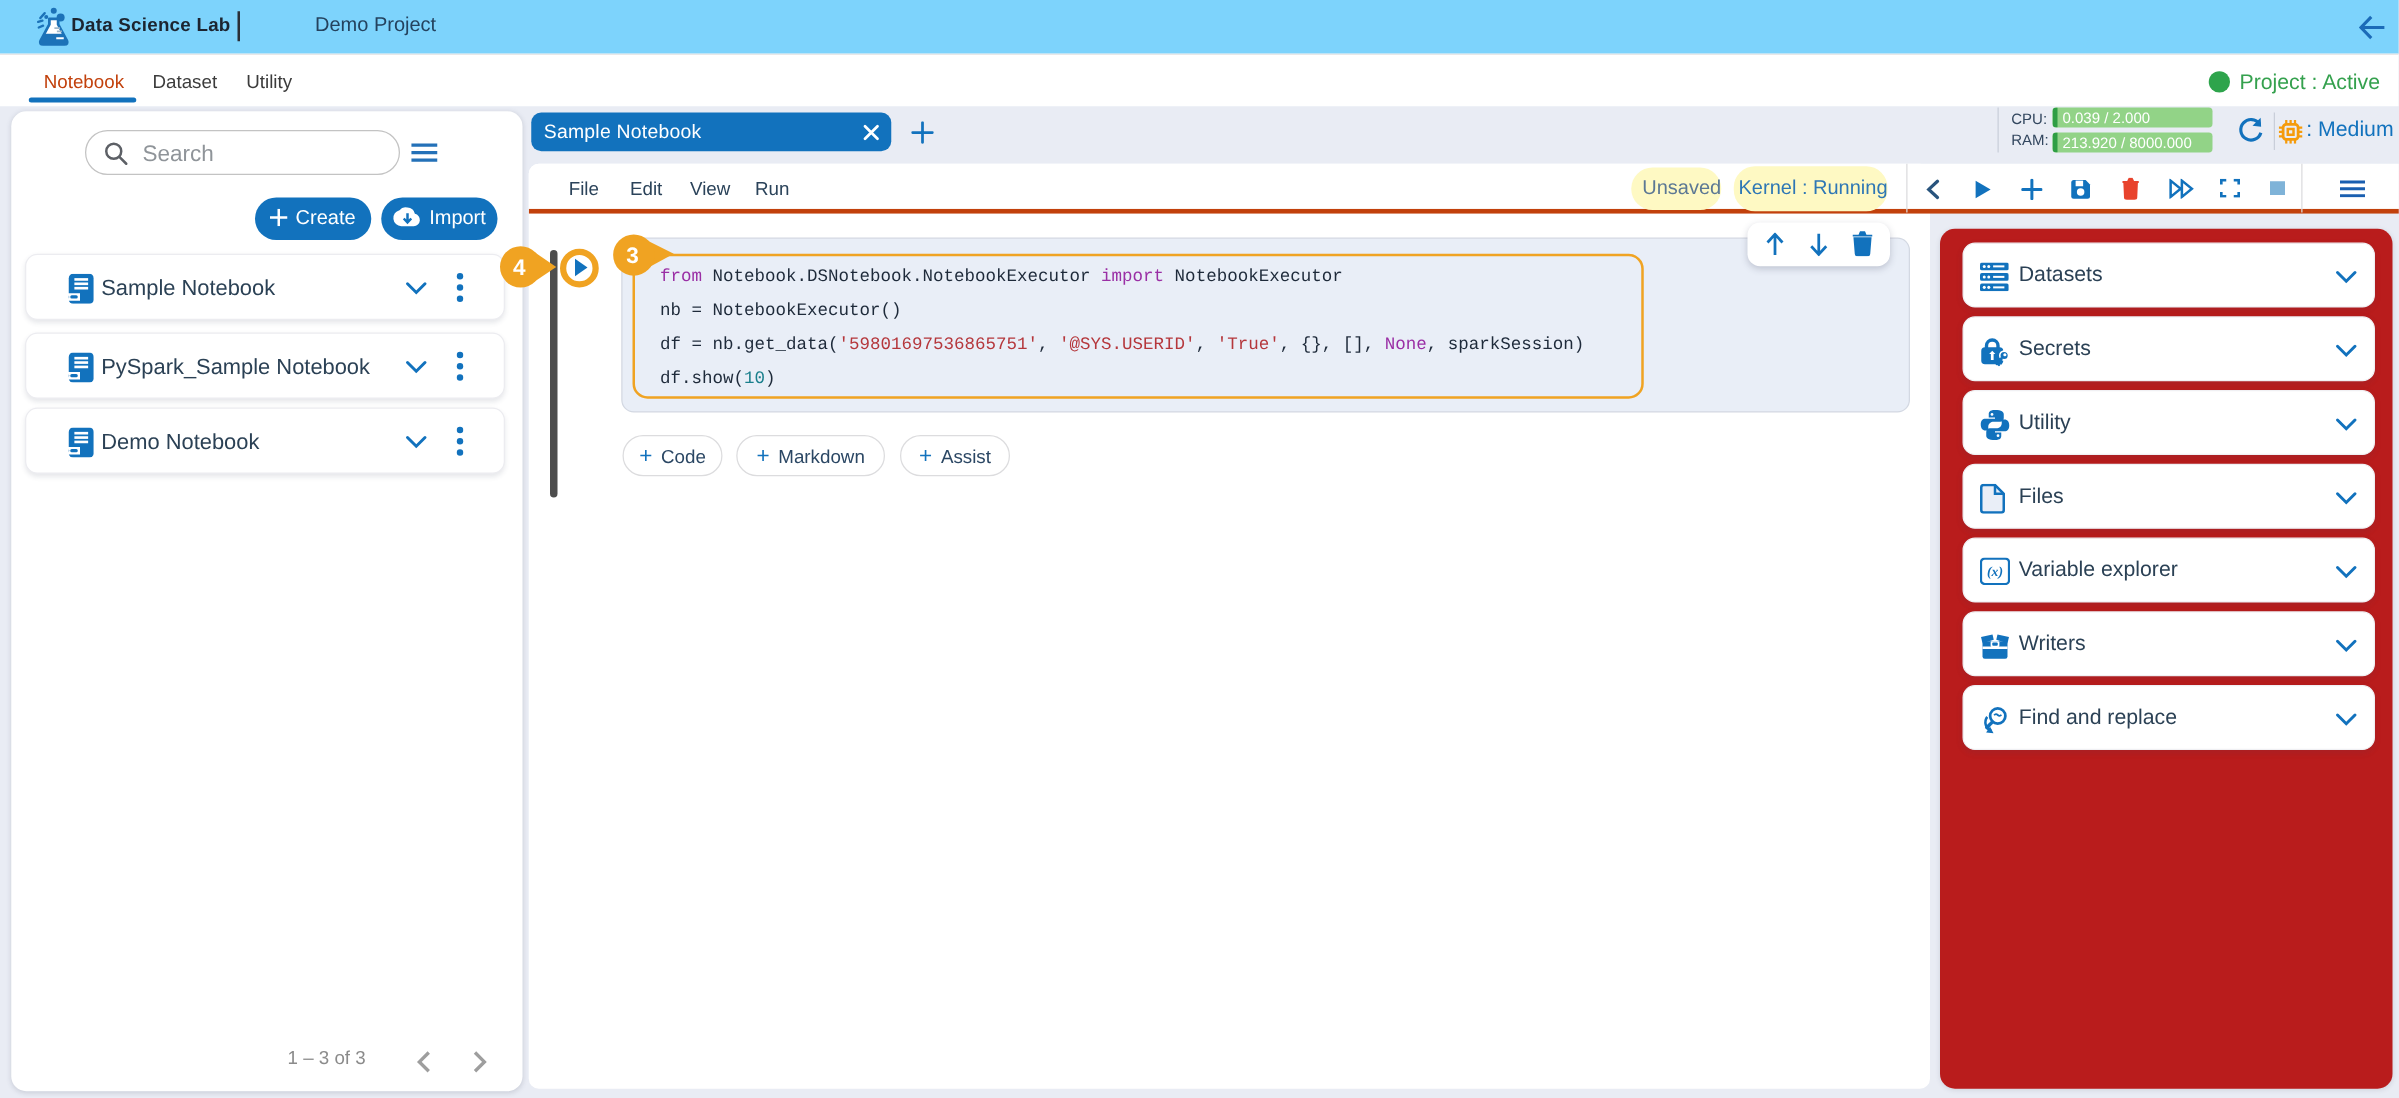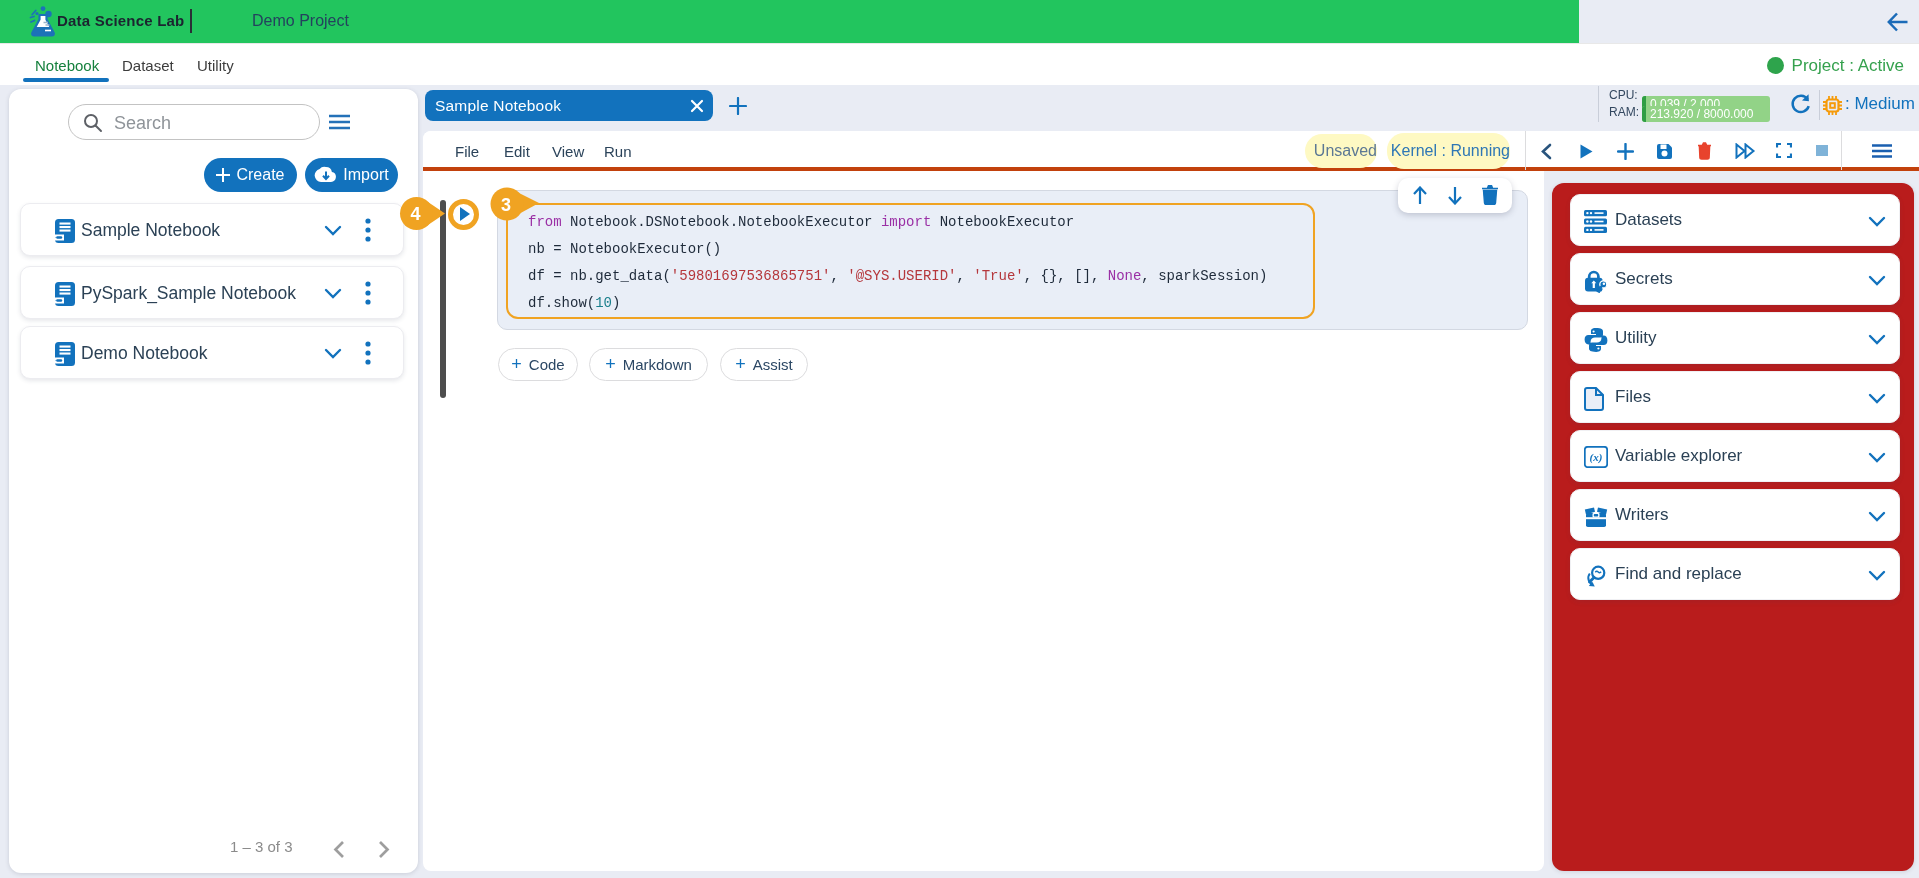--- a/index.html
+++ b/index.html
@@ -1,31 +1,31 @@
 <!DOCTYPE html>
 <html><head>
 <meta charset="utf-8">
 <style>
   * { margin:0; padding:0; box-sizing:border-box; }
   html,body { width:1919px; height:878px; overflow:hidden; }
   body { font-family:"Liberation Sans", sans-serif; background:#e9ecf4; position:relative; }
   .abs { position:absolute; }
 
   
-  #header { left:0; top:0; width:1579px; height:43px; background:#22c55e; }
+  #header { left:0; top:0; width:1919px; height:43px; background:#7dd3fc; }
   #logo { left:28px; top:5px; }
   #brand { left:57px; top:12px; font-size:15px; font-weight:bold; color:#1c2430; letter-spacing:.2px; }
   #hdr-sep { left:190px; top:9px; width:2px; height:24px; background:#2a2f36; }
   #proj-name { left:204px; top:12px; font-size:16px; color:#24425e;margin-left:48px; }
   #back-arrow { left:1887px; top:12px; }
 
   
   #nav { left:0; top:43px; width:1919px; height:42px; background:#fff; border-top:1px solid #e8e8e8; }
   .navtab { position:absolute; top:13px; font-size:15px; color:#3c3c3c; }
-  #nt1 { left:35px; color:#15803d;text-align:right; }
+  #nt1 { left:35px; color:#c2410c;text-align:right; }
   #nt2 { left:122px; }
   #nt3 { left:197px; }
   #nav-underline { left:23px; top:34px; width:86px; height:4px; background:#1272bd; border-radius:2px; }
   #proj-active { right:15px; top:12px; font-size:17px; color:#35a14e; }
   #proj-active .dot { display:inline-block; width:17px; height:17px; border-radius:50%; background:#2ea44c; vertical-align:-3px; margin-right:8px; }
 
   
   #lsb { left:9px; top:89px; width:409px; height:784px; background:#fff; border-radius:12px; box-shadow:0 1px 4px rgba(60,64,90,.18); }
   #search { left:59px; top:15px; width:252px; height:36px; border:1px solid #c3c3c3; border-radius:18px; }
   #search .mag { position:absolute; left:13px; top:7px; }
@@ -218,21 +218,21 @@
       <path d="M2 2 L12 12 M12 2 L2 12" stroke="#fff" stroke-width="2.2" stroke-linecap="round"></path>
     </svg>
 </div>
 <svg class="abs" id="tab-plus" width="18" height="18" viewBox="0 0 18 18" style="left:729px;top:97px">
     <path d="M9 1 V17 M1 9 H17" stroke="#1272bd" stroke-width="2.2" stroke-linecap="round"></path>
   </svg>
 
 <div class="abs" id="cpu-border"></div>
 <div class="meterlbl" style="left:1609px;top:88px">CPU:</div>
 <div class="meterlbl" style="left:1609px;top:105px">RAM:</div>
-<div class="meterpill" style="top:96px"><i></i>0.039 / 2.000</div>
+<div class="meterpill" style="top:86px"><i></i>0.039 / 2.000</div>
 <div class="meterpill" style="top:106px"><i></i>213.920 / 8000.000</div>
 <svg class="abs" id="refresh" width="23" height="23" viewBox="0 0 23 23">
   <path d="M19.7 13.2 A8.2 8.2 0 1 1 18.6 6.2" fill="none" stroke="#1272bd" stroke-width="2.5"></path>
   <path d="M19.5 1.2 L19.9 8.3 L13 7.6 Z" fill="#1272bd"></path>
 </svg>
 <div class="abs" id="cpu-sep"></div>
 <svg class="abs" id="chipicon" width="19" height="19" viewBox="0 0 19 19">
   <rect x="3.5" y="3.5" width="12" height="12" rx="2.5" fill="none" stroke="#f59b0b" stroke-width="2.2"></rect>
   <rect x="7.2" y="7.2" width="4.6" height="4.6" fill="none" stroke="#f59b0b" stroke-width="2"></rect>
   <path d="M6 0 V3 M9.5 0 V3 M13 0 V3 M6 16 V19 M9.5 16 V19 M13 16 V19 M0 6 H3 M0 9.5 H3 M0 13 H3 M16 6 H19 M16 9.5 H19 M16 13 H19" stroke="#f59b0b" stroke-width="1.8"></path>

